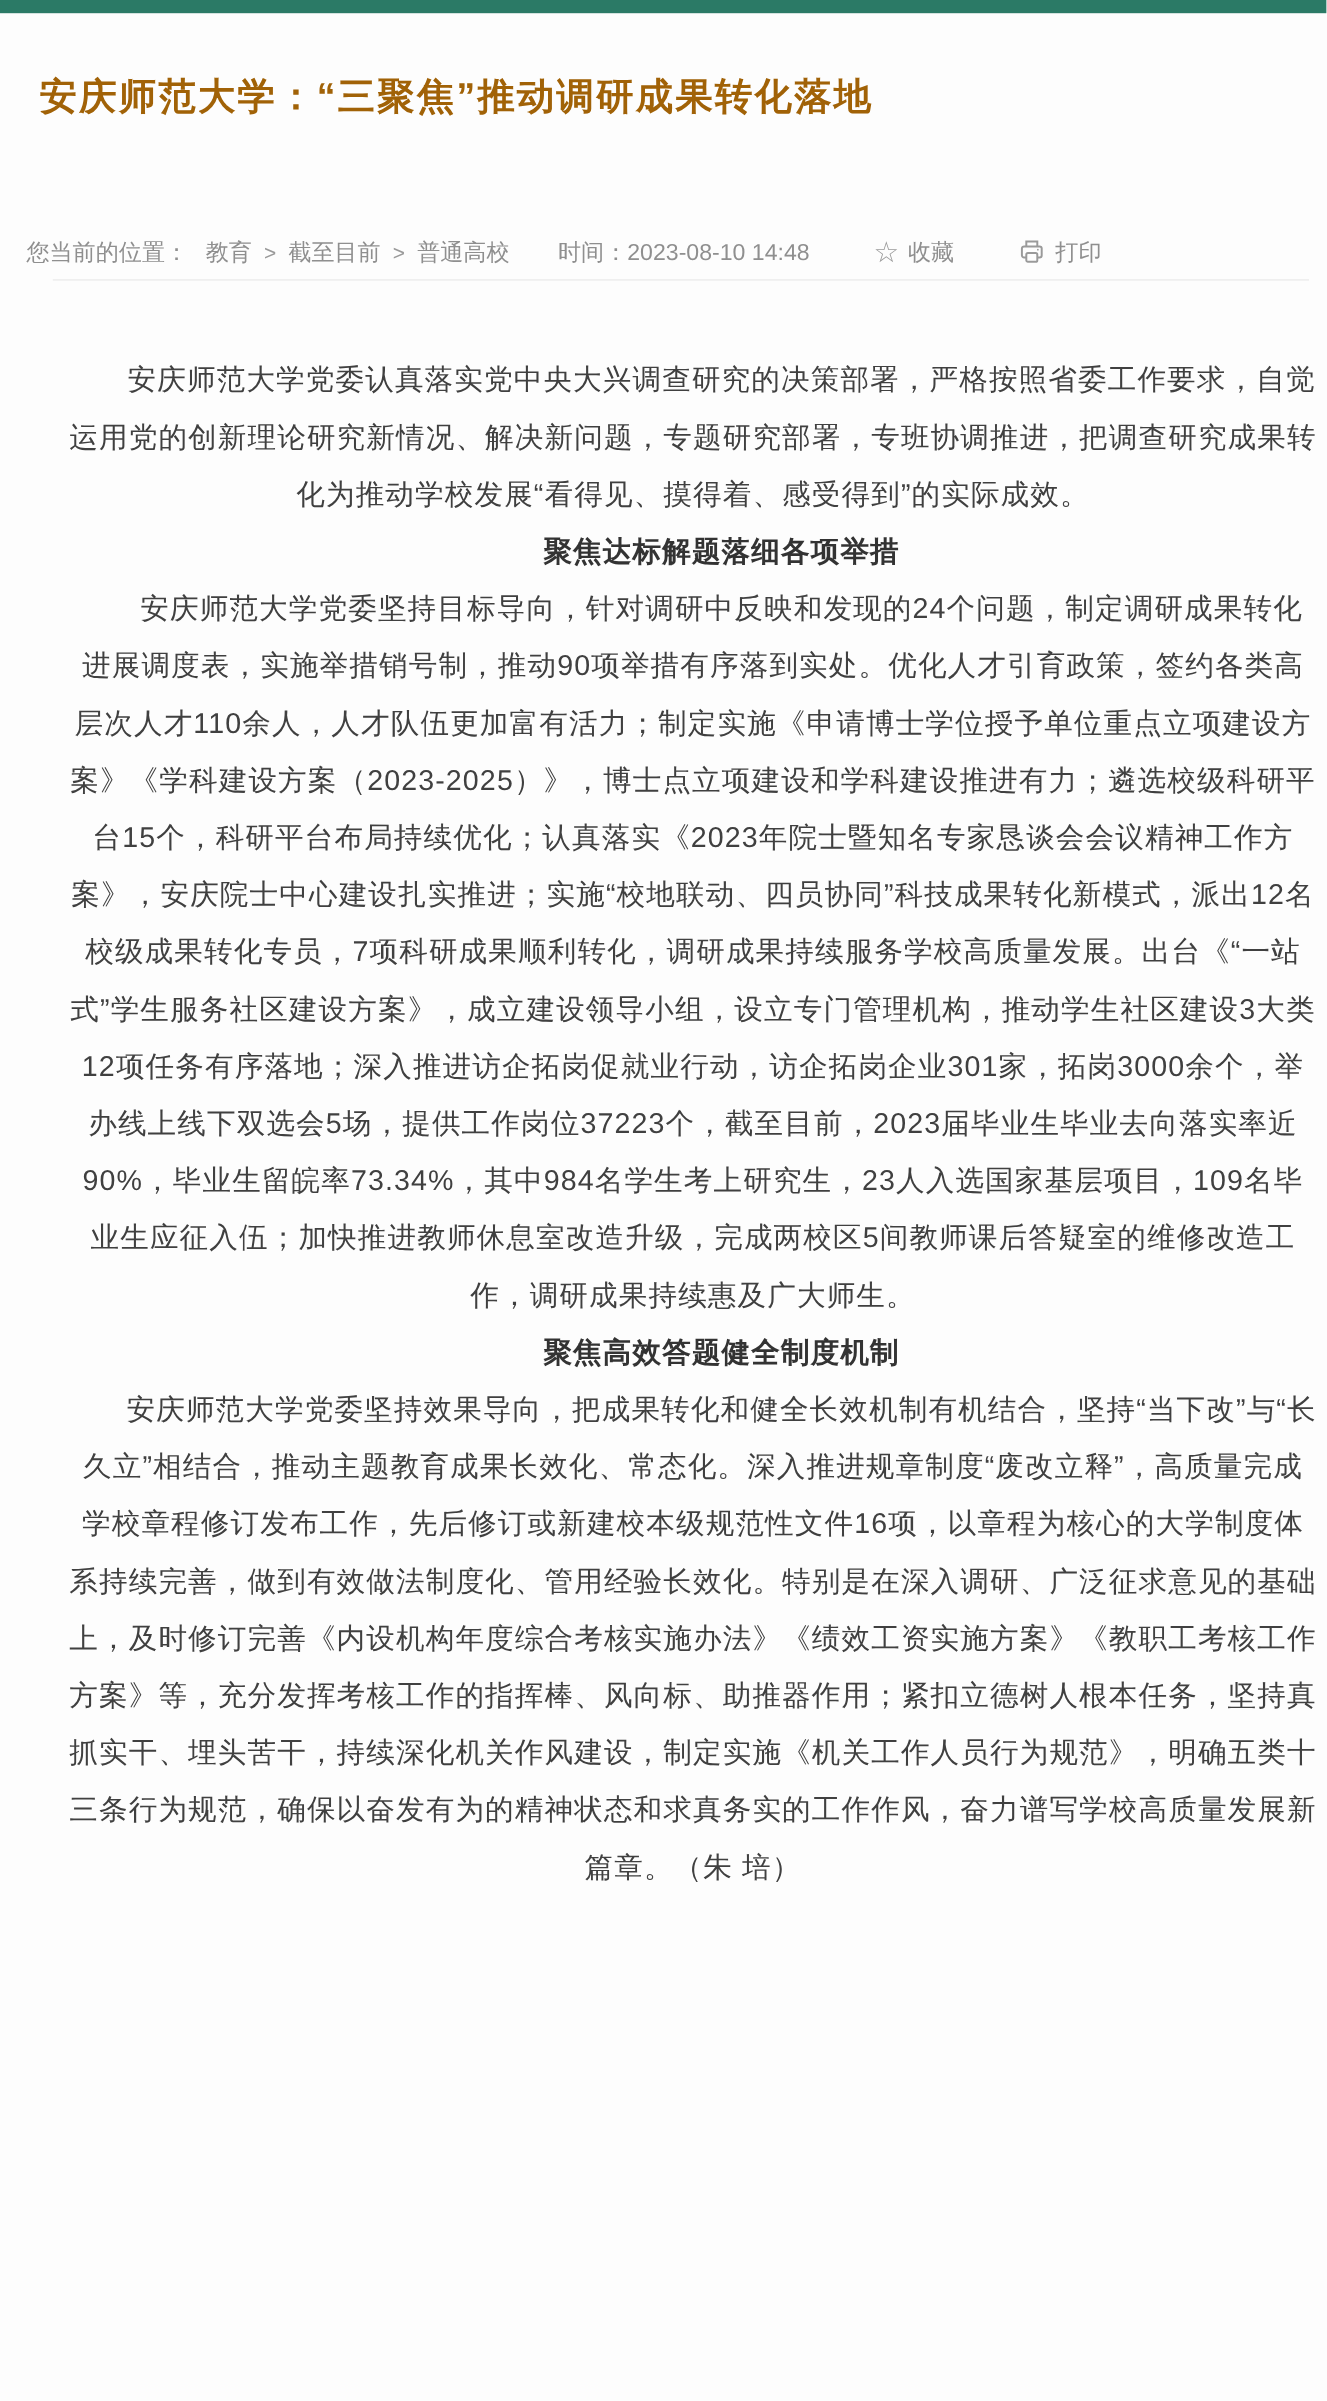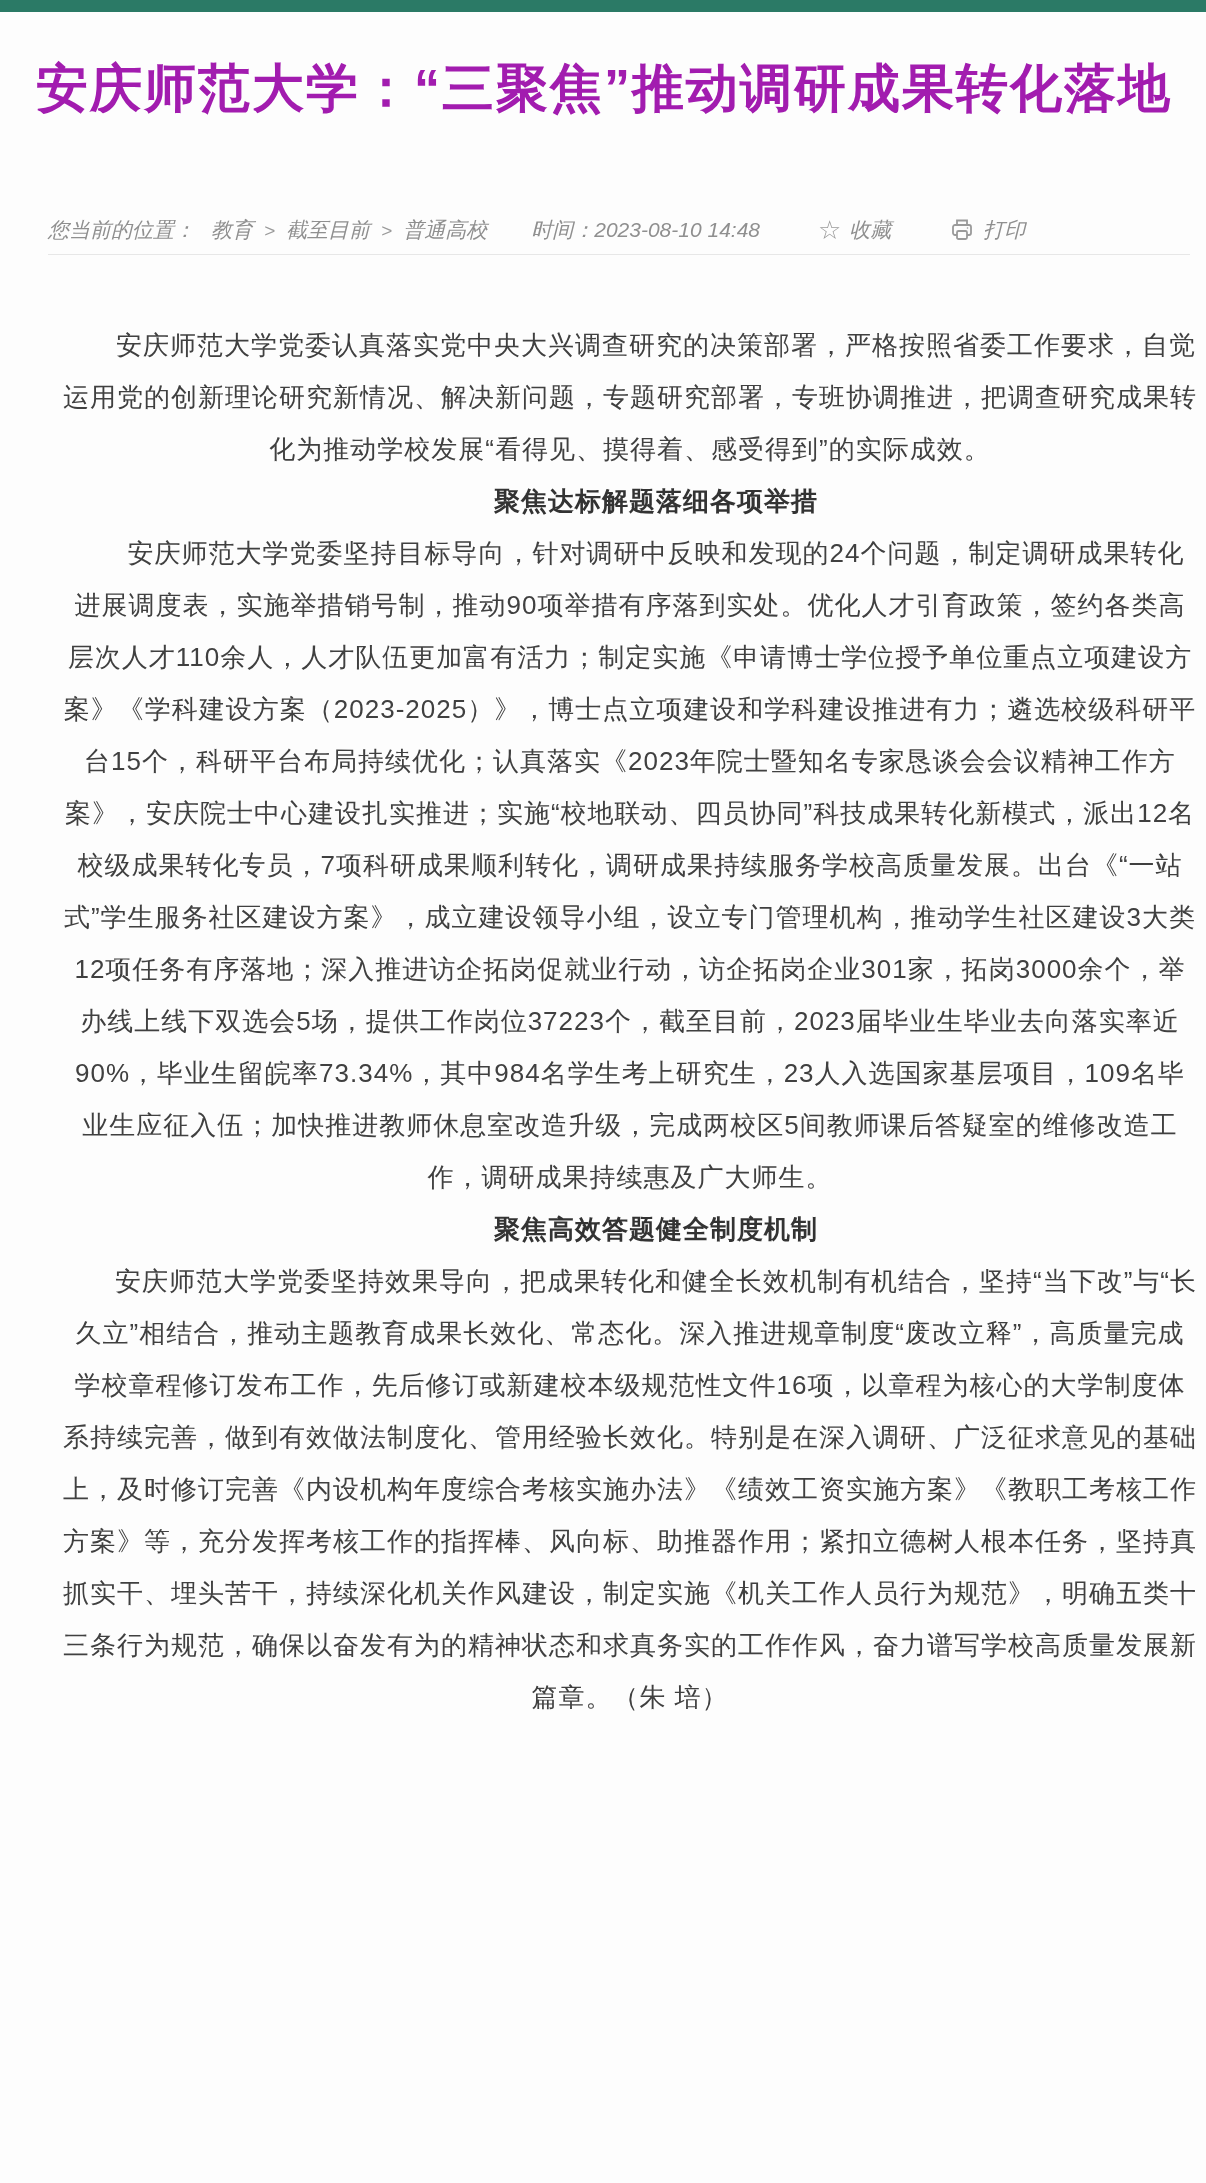--- a/index.html
+++ b/index.html
@@ -10,37 +10,36 @@
     overflow: hidden;
     font-family: "Liberation Sans", "DejaVu Sans", sans-serif;
   }
   .topbar {
     width: 100%;
     height: 12px;
     background: #2b7a66;
   }
   .page-title {
     margin: 46px 0 0 36px;
-    font-size: 52px;
+    font-size: 34px;
     line-height: 60px;
     font-weight: bold;
-    color: #a21caf;
+    color: #a16207;
     letter-spacing: 2px;
     white-space: nowrap;
     overflow: hidden;
   }
   .meta-row {
-    margin: 97px 0 0 48px;
+    margin: 97px 0 0 24px;
     height: 30px;
     display: flex;
-    align-items: center;
+    align-items: flex-start;
     font-size: 21px;
     color: #8f8f8f;
     white-space: nowrap;
-    font-style: italic;
   }
   .crumb-label { margin-right: 16px; }
   .crumb-link { color: #8f8f8f; text-decoration: none; cursor: pointer; }
   .crumb-sep { margin: 0 11px; color: #9a9a9a; font-size: 19px; }
   .meta-time { margin-left: 44px; }
   .meta-action {
     display: inline-flex;
     align-items: center;
     margin-left: 58px;
     color: #8f8f8f;

